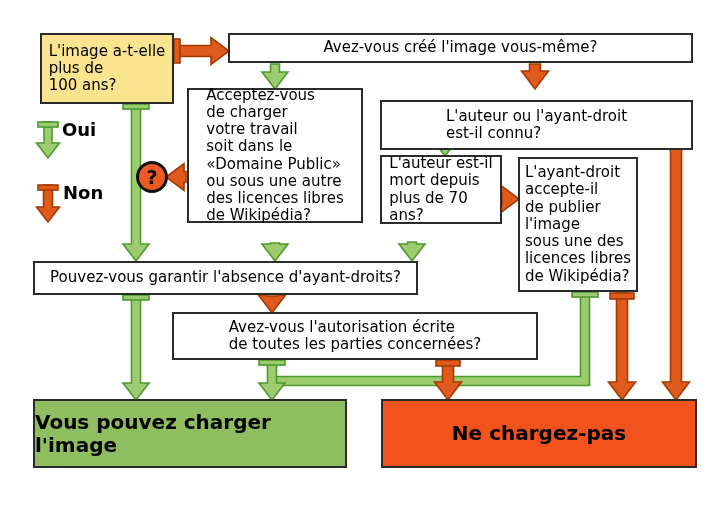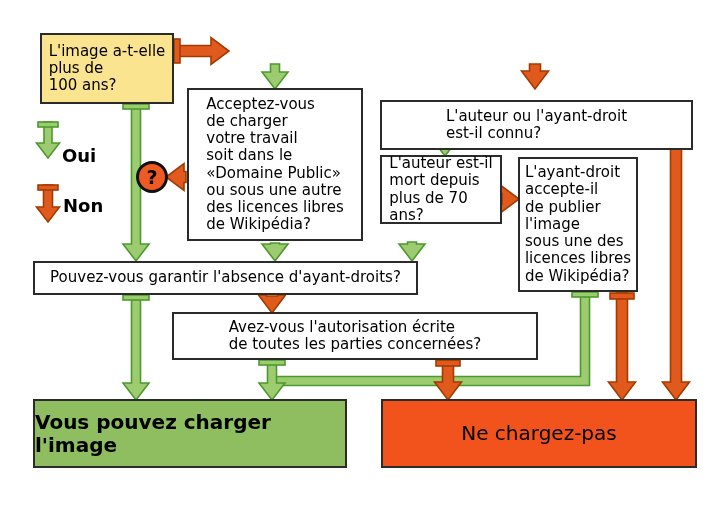--- a/index.html
+++ b/index.html
@@ -19,38 +19,38 @@
   .stage svg{position:absolute;left:0;top:0;}
   .yes{fill:var(--yes-arrow-fill);stroke:var(--yes-arrow-stroke);stroke-width:1.6;}
   .no{fill:var(--no-arrow-fill);stroke:var(--no-arrow-stroke);stroke-width:1.6;}
   .node{
     position:absolute;box-sizing:border-box;background:#fff;border:2px solid var(--box-border);
     display:flex;align-items:center;justify-content:center;text-align:left;
     white-space:pre-line;font-size:15px;line-height:1.15;
   }
   .node-age{left:40px;top:33px;width:134px;height:71px;background:var(--age-box-fill);}
   .node-self{left:228px;top:33px;width:465px;height:30px;}
-  .node-accept{left:187px;top:88px;width:176px;height:153px;}
+  .node-accept{left:187px;top:88px;width:176px;height:135px;}
   .node-connu{left:380px;top:88px;width:313px;height:50px;margin-top:12px;}
   .node-mort{left:380px;top:155px;width:122px;height:69px;}
   .node-ayant{left:518px;top:157px;width:120px;height:135px;}
   .node-garantir{left:33px;top:261px;width:385px;height:34px;}
   .node-autorisation{left:172px;top:312px;width:366px;height:48px;}
   .node-ok{left:33px;top:399px;width:314px;height:69px;background:var(--upload-ok-fill);
            font-weight:bold;font-size:20px;}
   .node-no{left:381px;top:399px;width:316px;height:69px;background:var(--upload-no-fill);
-           font-weight:normal;font-size:20px;}
+           font-weight:bold;font-size:20px;}
   .badge{
     position:absolute;left:136px;top:161px;width:32px;height:32px;box-sizing:border-box;
     border:3px solid #111;border-radius:50%;background:var(--question-badge-fill);
     display:flex;align-items:center;justify-content:center;font-weight:bold;font-size:19px;
   }
   .legend-label{position:absolute;font-weight:bold;font-size:18px;line-height:1;}
-  .legend-oui{left:62px;top:147px;}
-  .legend-non{left:63px;top:197px;}
+  .legend-oui{left:62px;top:121px;}
+  .legend-non{left:63px;top:184px;}
 </style>
 </head>
 <body>
 
 <div class="stage">
 
   <svg id="arrows" width="726" height="512" viewBox="0 0 726 512">
       <path d="M580.5 292 L589.5 292 L589.5 385.5 L270 385.5 L270 376.5 L580.5 376.5 Z" class="yes"></path>
       <rect x="572" y="292" width="26" height="5" class="yes"></rect>
       <polygon points="131.5,104 140.5,104 140.5,244 149,244 136,261 123,244 131.5,244" class="yes"></polygon>
@@ -78,20 +78,21 @@
       <polygon points="442.5,360 453.5,360 453.5,382 461.5,382 448,400 434.5,382 442.5,382" class="no"></polygon>
       <rect class="no" x="436" y="360" width="24" height="6"></rect>
       <polygon points="43.5,185 52.5,185 52.5,207 59.5,207 48,222 36.5,207 43.5,207" class="no"></polygon>
       <rect class="no" x="38" y="185" width="20" height="5"></rect>
     </svg>
 
   <div class="node node-age">L'image a-t-elle
 plus de
 100 ans?</div>
 
+  <div class="node node-self">Avez-vous créé l'image vous-même?</div>
 
   <div class="node node-accept">Acceptez-vous
 de charger
 votre travail
 soit dans le
 «Domaine Public»
 ou sous une autre
 des licences libres
 de Wikipédia?</div>
 

